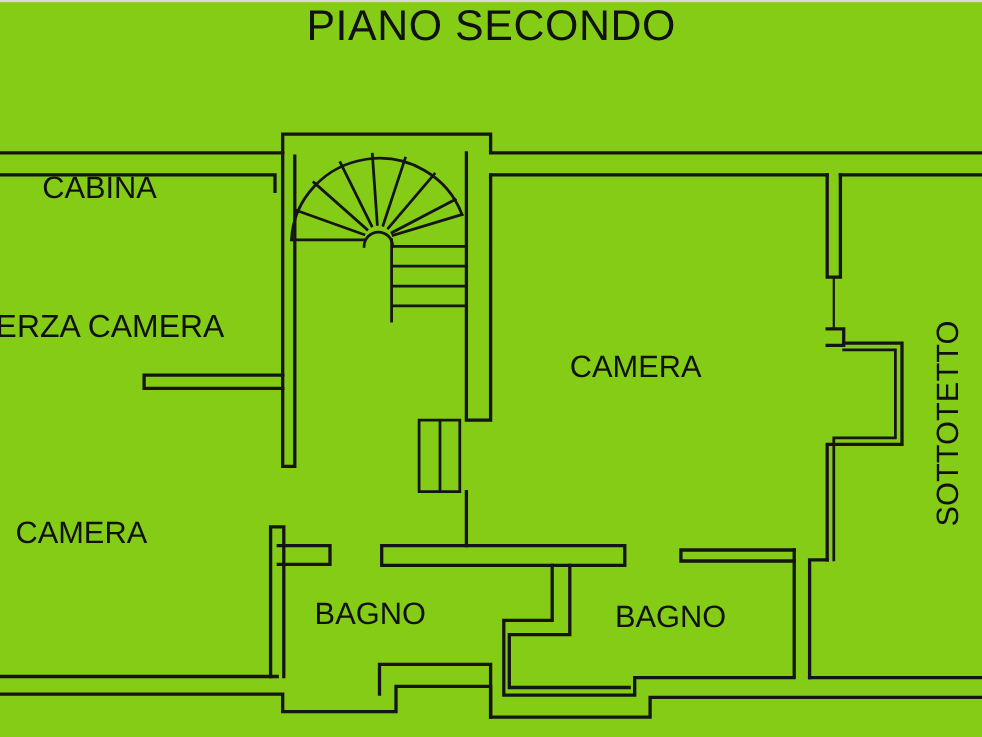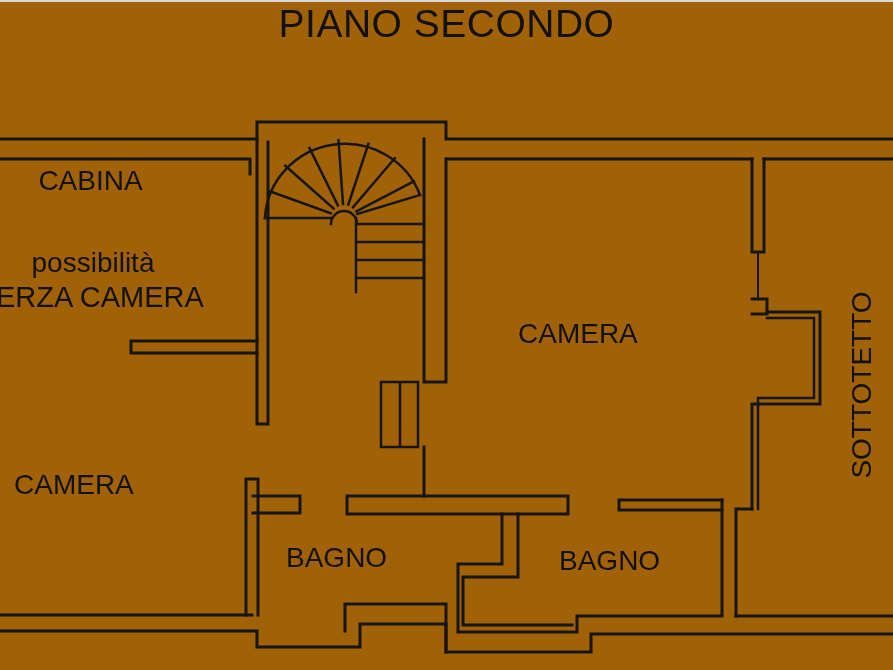--- a/index.html
+++ b/index.html
@@ -1,19 +1,19 @@
 <!DOCTYPE html>
 <html><head>
 <meta charset="utf-8">
 <style>
   html,body{margin:0;padding:0;background:#ffffff;}
   .plan{
     position:relative;
     width:893px;height:670px;
-    background:#a16207;
+    background:#84cc16;
     overflow:hidden;
     font-family:"Liberation Sans", sans-serif;
     color:#111111;
     border-top:2px solid #d9d9d9;
     box-sizing:border-box;
   }
   .plan svg{position:absolute;left:0;top:0;}
   .lbl{
     position:absolute;
     white-space:nowrap;
@@ -21,21 +21,21 @@
     line-height:1.15;
   }
   .title{
     left:0; top:24; width:893px;
     text-align:center;
     font-size:39px;
     letter-spacing:0.5px;
   }
   .room{font-size:28px;}
   .center2{text-align:center;}
-  .lbl-cabina{left:8px; top:163px; width:165px;}
+  .lbl-cabina{left:8px; top:153px; width:165px;}
   .lbl-possibilita{left:8px; top:245px; width:170px;}
   .lbl-terza{left:-4px; top:279px; font-size:29px;}
   .lbl-camera-left{left:14px; top:467px;}
   .lbl-camera-center{left:518px; top:316px;}
   .lbl-bagno-left{left:286px; top:540px;}
   .lbl-bagno-right{left:559px; top:543px;}
   .lbl-sottotetto{
     left:761px; top:368px; width:200px; height:30px;
     text-align:center;
     transform:rotate(-90deg);
@@ -104,21 +104,20 @@
       <path d="M356,216 V290 M356,222 H424 M356,240 H424 M356,258 H424 M356,276 H424"></path>
     </g>
   </svg>
 
   <div class="lbl title">PIANO SECONDO</div>
 
   <div class="lbl room center2 lbl-cabina">
     <div>CABINA</div>
   </div>
 
-  <div class="lbl room center2 lbl-possibilita">possibilità</div>
 
   <div class="lbl lbl-terza">ERZA CAMERA</div>
 
   <div class="lbl room lbl-camera-left">CAMERA</div>
 
   <div class="lbl room lbl-camera-center">CAMERA</div>
 
   <div class="lbl room lbl-bagno-left">BAGNO</div>
 
   <div class="lbl room lbl-bagno-right">BAGNO</div>

